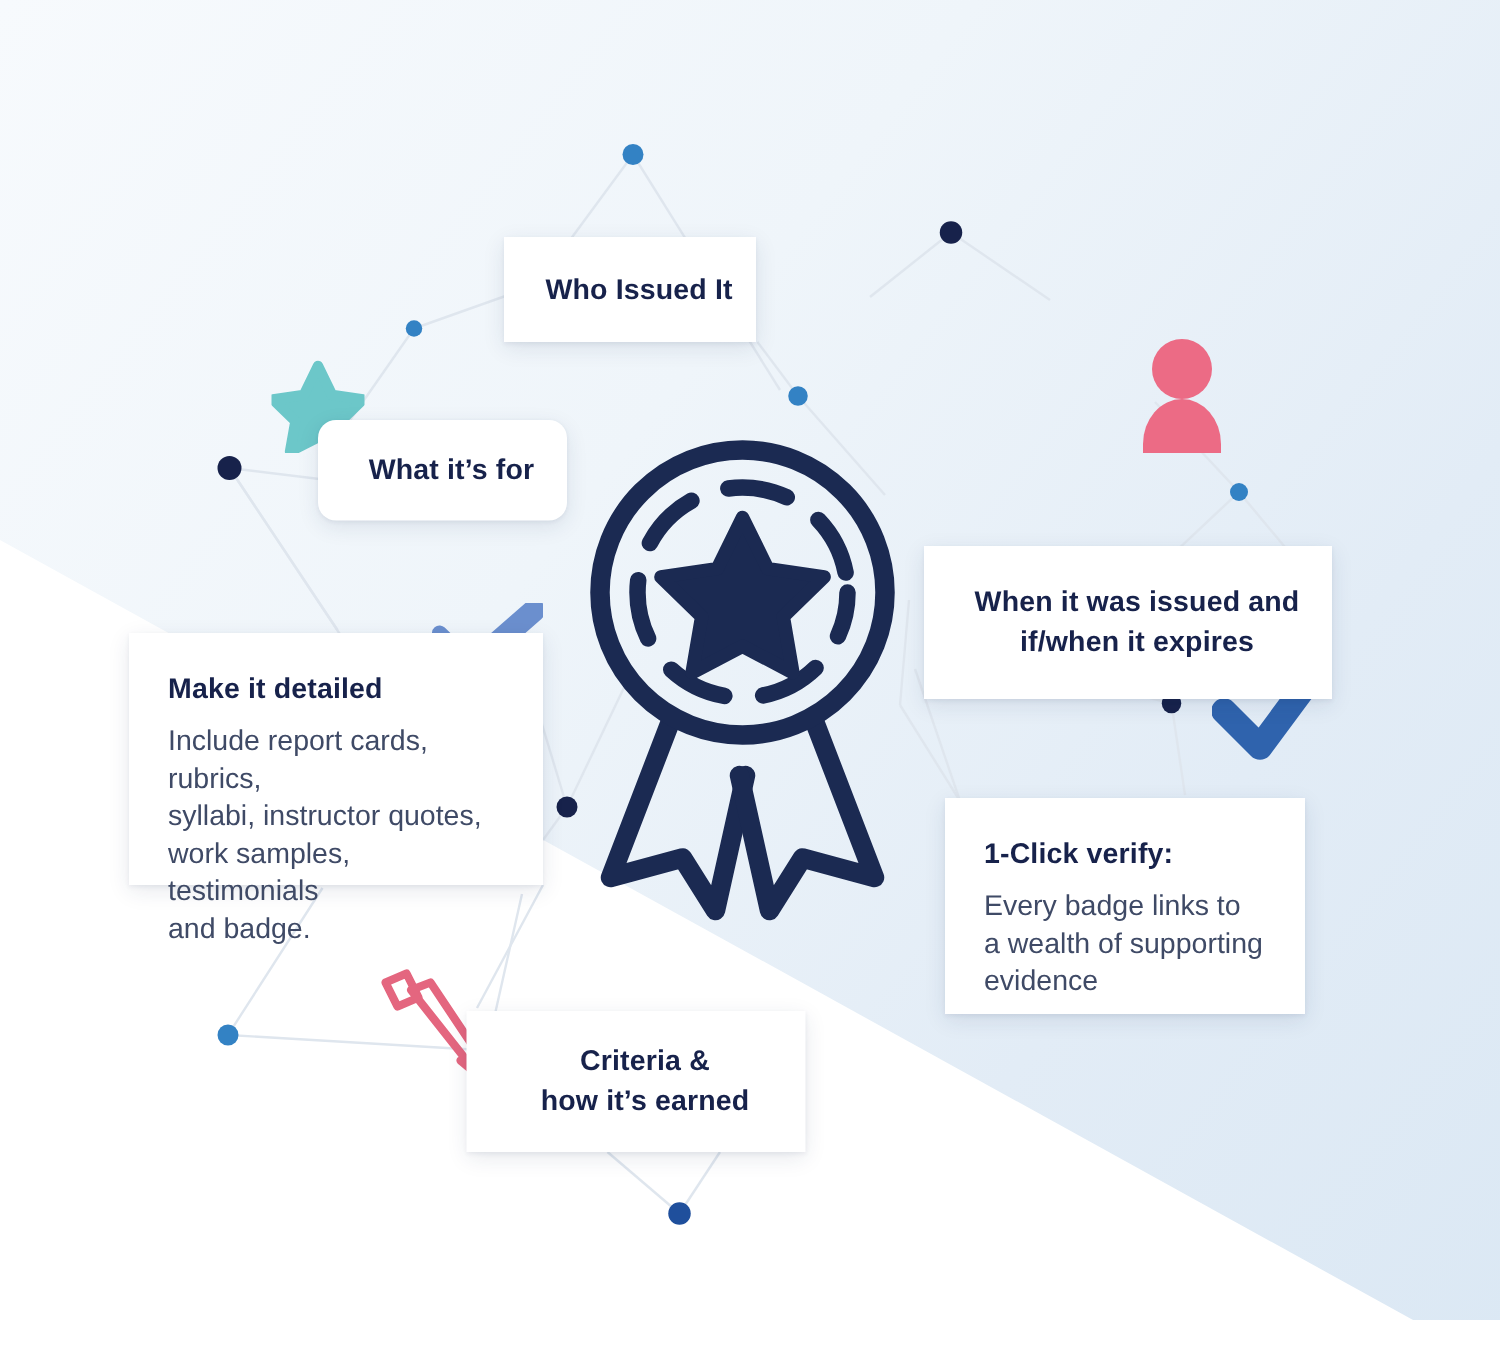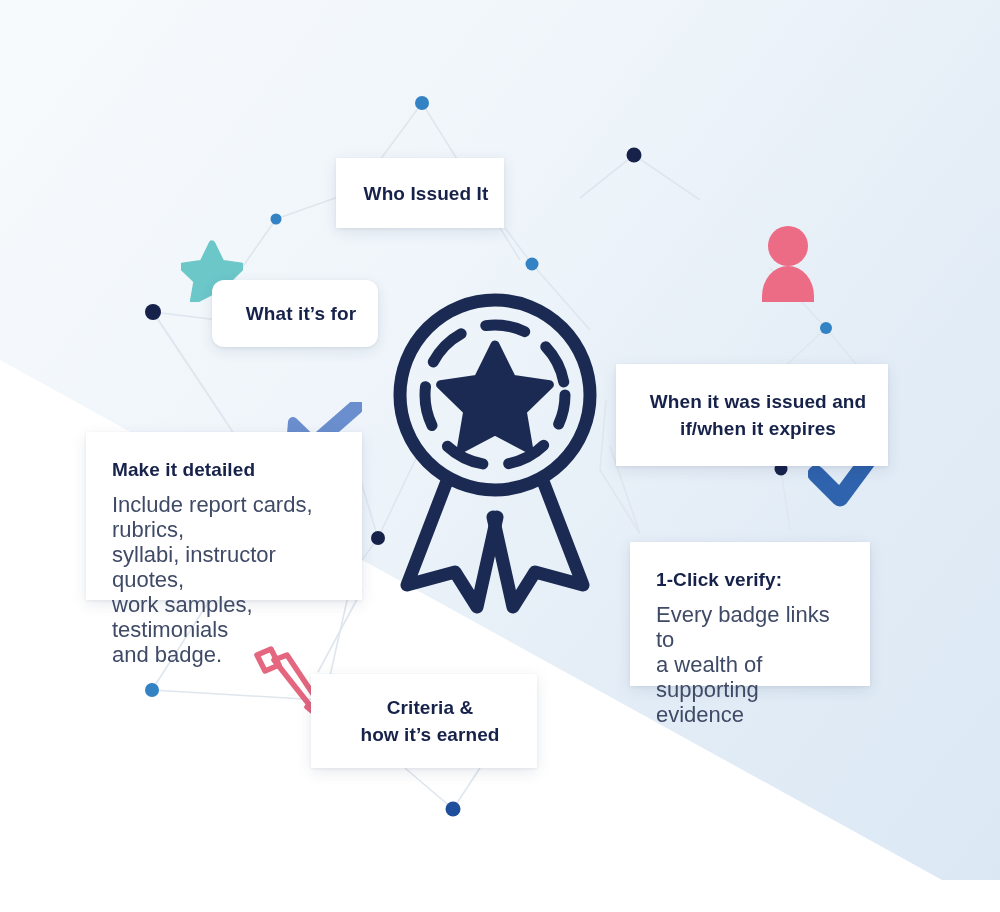--- a/index.html
+++ b/index.html
@@ -54,29 +54,28 @@
     justify-content: center;
     text-align: center;
   }
   .label-card .card-title {
     font-size: 19px;
     line-height: 27px;
   }
   
   .text-card {
     padding: 26px 26px 24px 26px;
-    margin-top: 10px;
   }
   .text-card .card-title {
     font-size: 19px;
     line-height: 24px;
     margin: 0 0 10px 0;
   }
   .text-card .card-body {
-    font-size: 22px;
+    font-size: 19px;
     line-height: 25px;
     margin: 0;
   }
   .deco {
     position: absolute;
     pointer-events: none;
   }
   #badge {
     position: absolute;
     left: 385px;

